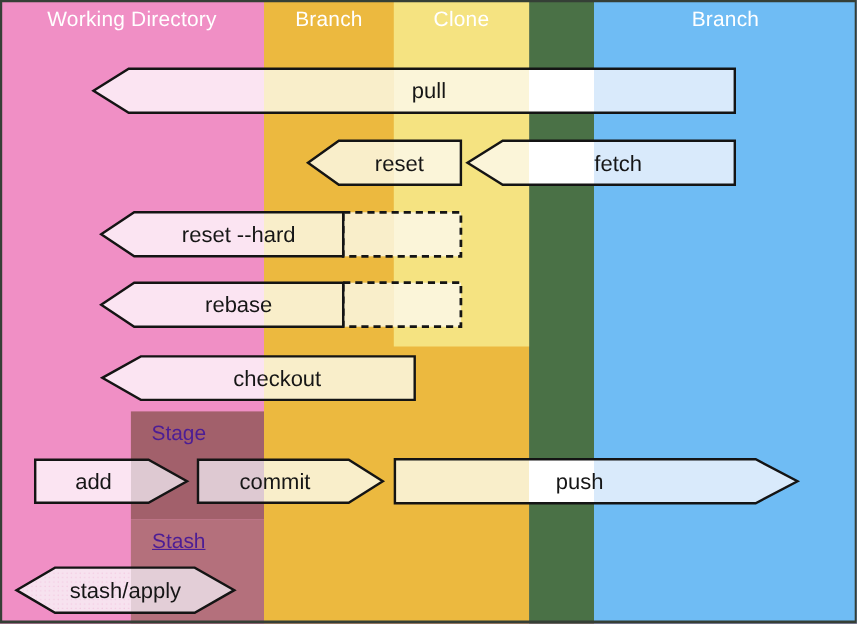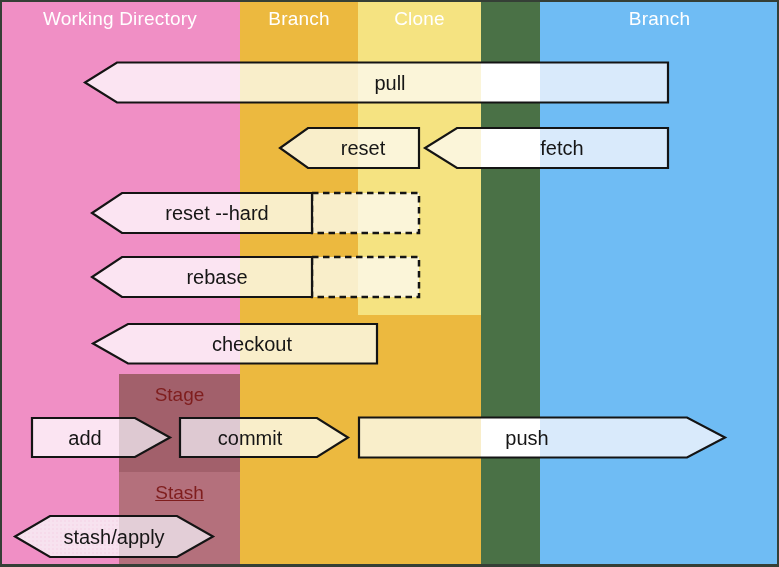--- a/index.html
+++ b/index.html
@@ -23,22 +23,22 @@
     text-align:center;letter-spacing:.2px;
   }
   .lbl-working{left:0;width:240px;}
   .lbl-branch{left:240px;width:118px;}
   .lbl-clone{left:358px;width:123px;}
   .lbl-remote{left:540px;width:239px;}
   .zone{position:absolute;left:119px;width:121px;}
   .zone-stage{top:374px;height:98px;background:#a2606b;}
   .zone-stash{top:472px;height:95px;background:#b4707c;}
   .zone-label{
-    position:absolute;left:119px;width:121px;
-    color:#7f1d1d;font-size:19px;text-align:center;
+    position:absolute;left:102px;width:121px;
+    color:#4c1d95;font-size:19px;text-align:center;
   }
   .zl-stage{top:384px;}
   .zl-stash{top:482px;text-decoration:underline;}
   .layer{position:absolute;left:0;top:0;width:779px;height:567px;}
   .layer text{
     font-family:"Liberation Sans", sans-serif;
     font-size:20px;fill:#161616;text-anchor:middle;
   }
   .shape{stroke:#141414;stroke-width:2.2;stroke-linejoin:miter;}
   .dashed{stroke:#141414;stroke-width:2.5;stroke-dasharray:6.5 4.5;}

